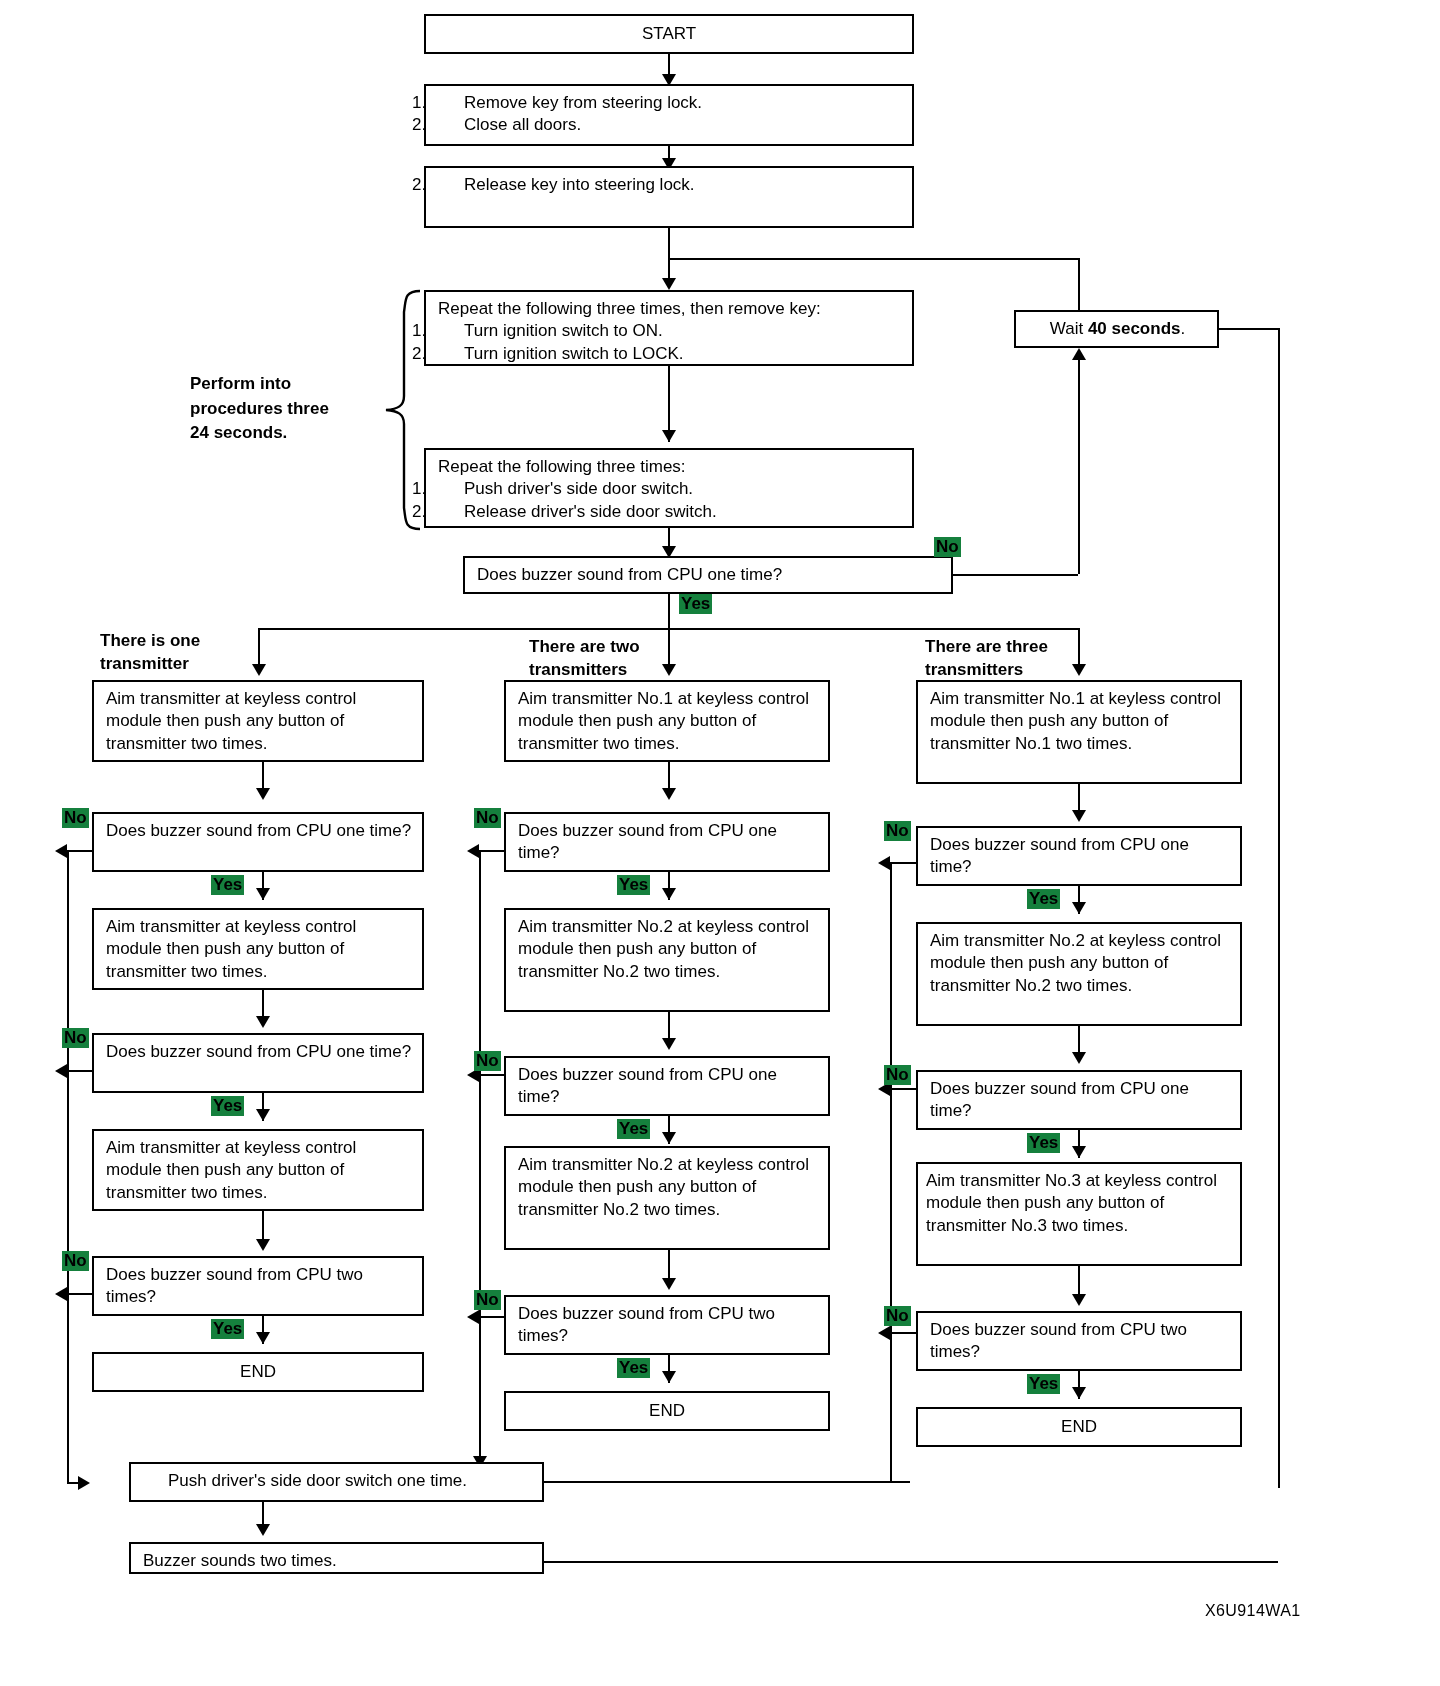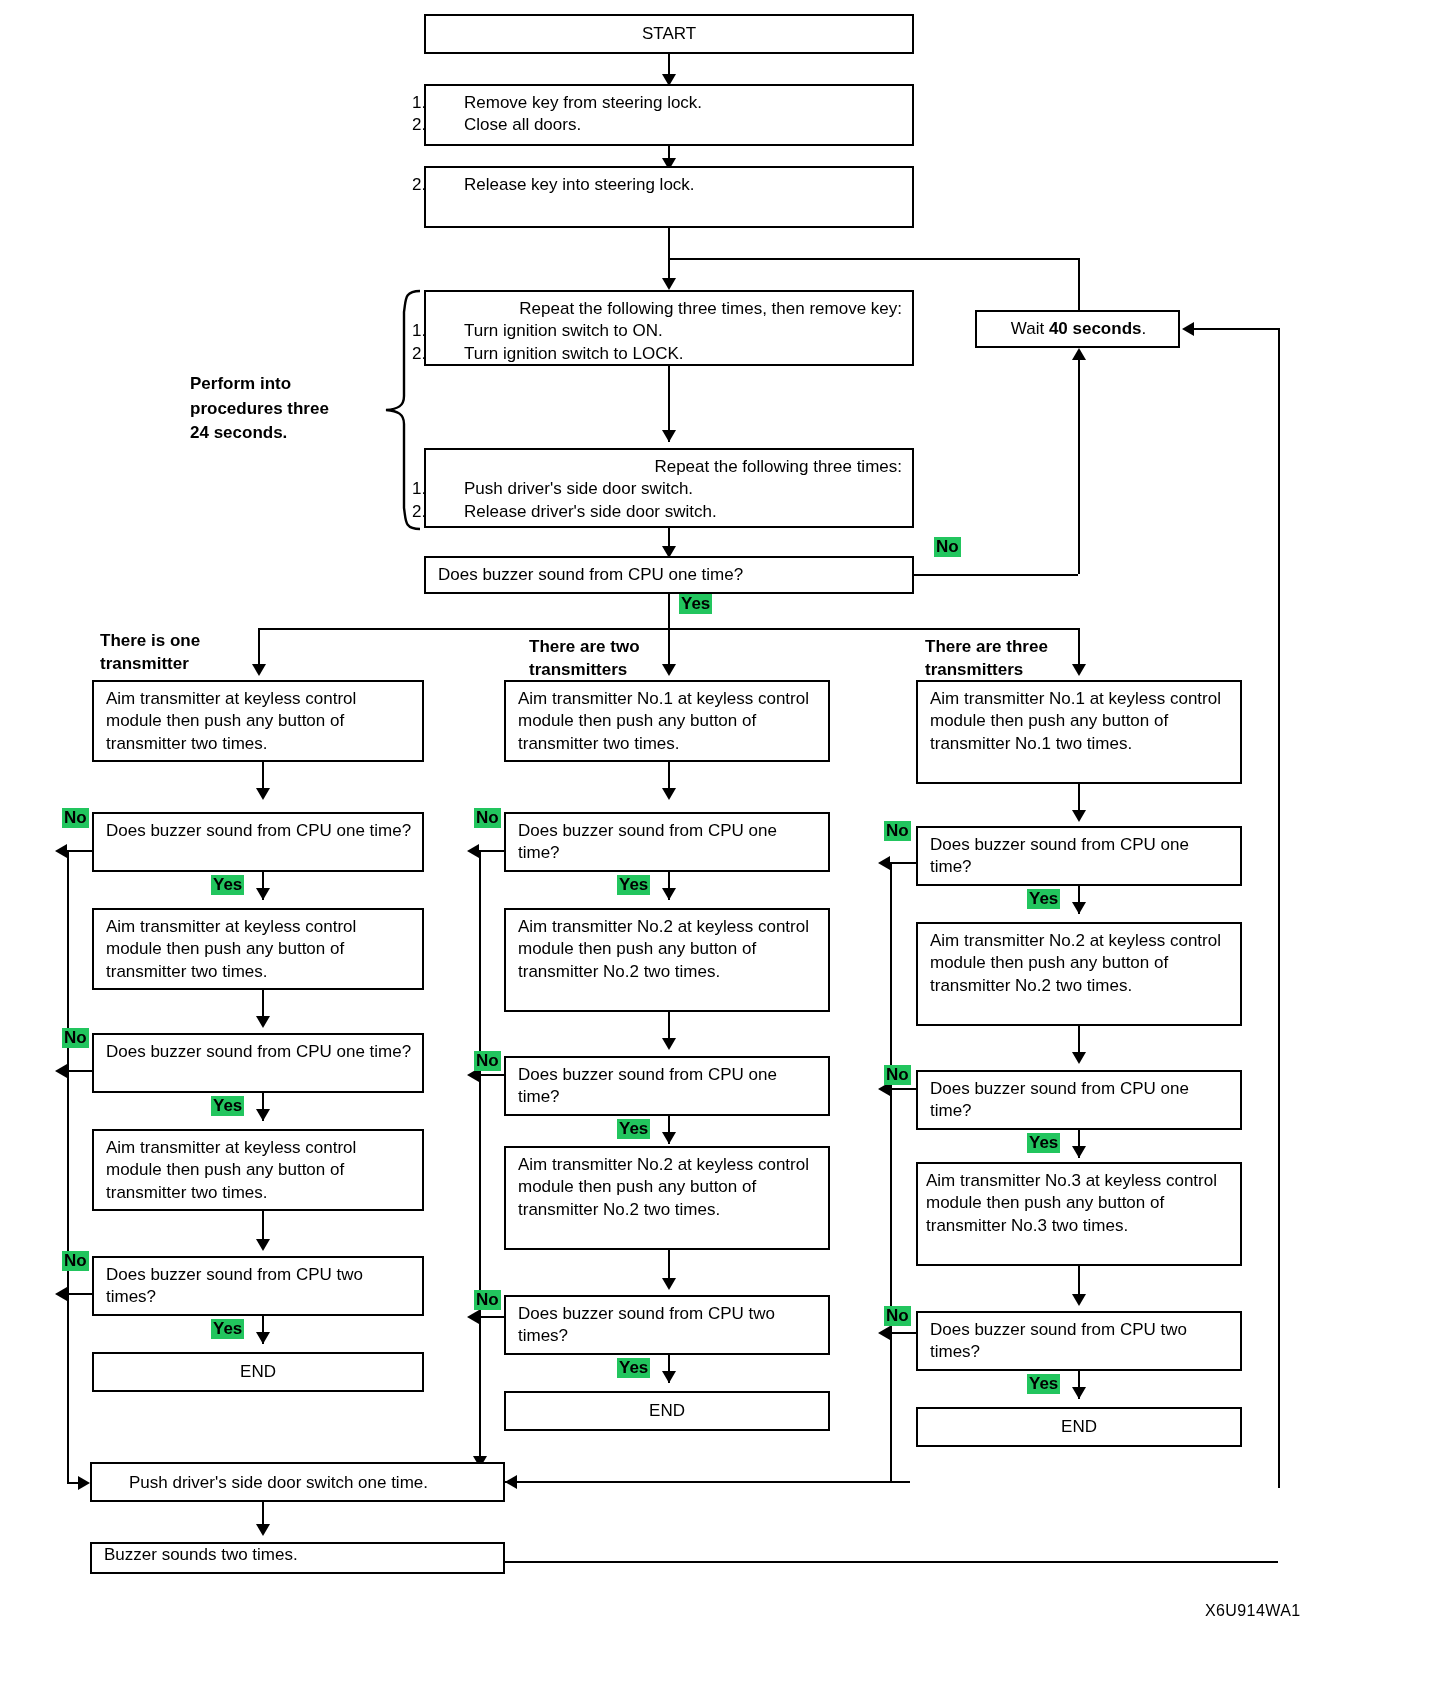--- a/index.html
+++ b/index.html
@@ -29,23 +29,24 @@
   }
   .box.center{
     display:flex;
     align-items:center;
     justify-content:center;
     text-align:center;
     padding:4px 8px;
   }
   .box.vcenter{
     display:flex;
-    align-items:flex-end;
-  }
-  .box .ln{display:block;white-space:nowrap;text-align:right;}
+    align-items:flex-start;
+    margin-left:39px;
+  }
+  .box .ln{display:block;white-space:nowrap;}
   .box .num{
     display:inline-block;
     width:26px;
   }
   .box .hang{
     display:block;
     padding-left:26px;
     text-indent:-26px;
     white-space:nowrap;
   }
@@ -75,21 +76,21 @@
     border-bottom:7px solid transparent;
     border-left:12px solid #000;
   }
 
   
   .lbl{
     position:absolute;
     font-size:17px;
     font-weight:bold;
     z-index:5;
-    background:#22c55e;
+    background:#15803d;
     white-space:nowrap;
     padding:0 2px;
   }
   .grouplbl{
     position:absolute;
     font-size:17px;
     font-weight:bold;
     line-height:1.45;
     z-index:5;
     white-space:nowrap;

